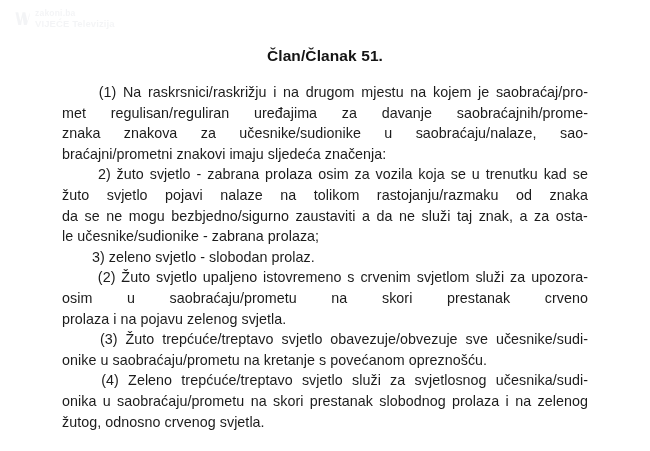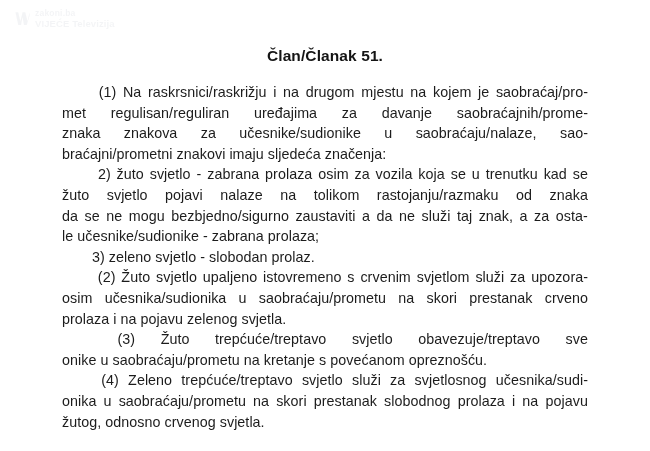--- a/index.html
+++ b/index.html
@@ -231,39 +231,39 @@
             <span>istovremeno</span>
             <span>s</span>
             <span>crvenim</span>
             <span>svjetlom</span>
             <span>služi</span>
             <span>za</span>
             <span>upozora-</span>
           </div>
           <div class="ln just">
             <span>osim</span>
-            <span>učesnika/sudionika</span>
             <span>u</span>
             <span>saobraćaju/prometu</span>
             <span>na</span>
             <span>skori</span>
             <span>prestanak</span>
             <span>crveno</span>
           </div>
           <div class="ln flush"><span>prolaza i na pojavu zelenog svjetla.</span></div>
         </div>
         <div class="para">
           <div class="ln just">
             <span class="indent"></span>
             <span>(3)</span>
             <span>Žuto</span>
             <span>trepćuće/treptavo</span>
             <span>svjetlo</span>
-            <span>obavezuje/treptavo</span>
+            <span>obavezuje/obvezuje</span>
             <span>sve</span>
+            <span>učesnike/sudi-</span>
           </div>
           <div class="ln flush"><span>onike u saobraćaju/prometu na kretanje s povećanom opreznošću.</span></div>
         </div>
         <div class="para">
           <div class="ln just">
             <span class="indent"></span>
             <span>(4)</span>
             <span>Zeleno</span>
             <span>trepćuće/treptavo</span>
             <span>svjetlo</span>
@@ -276,20 +276,20 @@
             <span>onika</span>
             <span>u</span>
             <span>saobraćaju/prometu</span>
             <span>na</span>
             <span>skori</span>
             <span>prestanak</span>
             <span>slobodnog</span>
             <span>prolaza</span>
             <span>i</span>
             <span>na</span>
-            <span>pojavu</span>
+            <span>zelenog</span>
           </div>
           <div class="ln flush"><span>žutog, odnosno crvenog svjetla.</span></div>
         </div>
       </div>
 
   </div>
 </div>
 
 </body></html>

